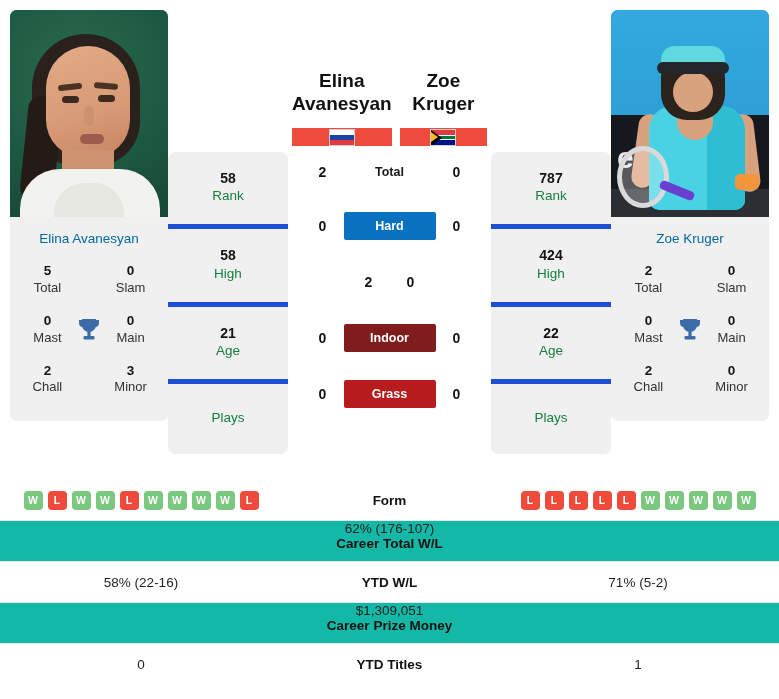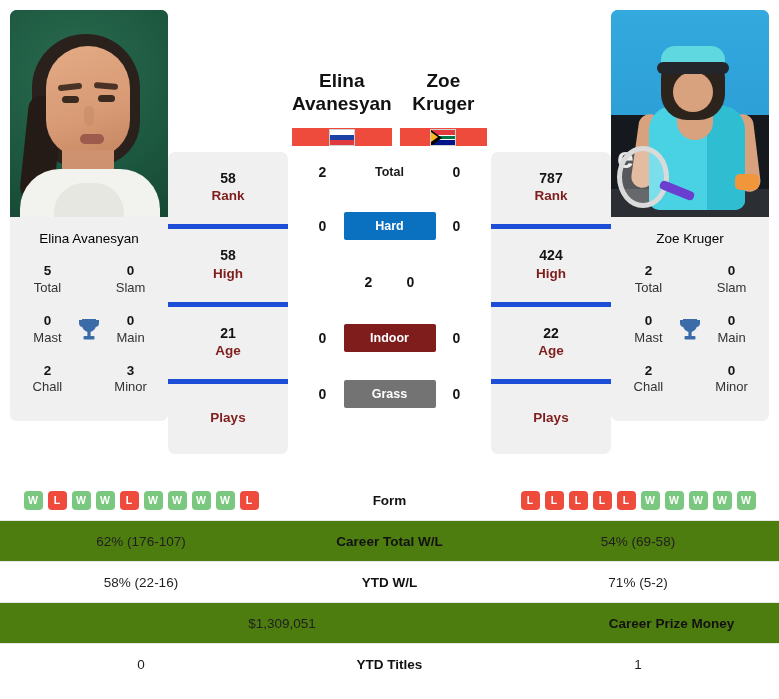--- a/index.html
+++ b/index.html
@@ -93,41 +93,41 @@
   .pr-arm-r { position:absolute; left:124px; top:104px; width:22px; height:78px;
       background:#d9a27f; border-radius:12px; transform: rotate(-7deg); }
   .pr-band { position:absolute; left:124px; top:164px; width:24px; height:16px;
       background:#f2963c; border-radius:5px; }
   .pr-racket { position:absolute; left:6px; top:136px; width:52px; height:62px;
       border:5px solid #dadada; border-radius:26px/31px; background:rgba(255,255,255,.28); }
   .pr-handle { position:absolute; left:48px; top:176px; width:36px; height:9px;
       background:#6a3fd0; border-radius:4px; transform: rotate(22deg); }
 
   .pcard-name {
-    text-align:center; font-size:13.5px; color:#000000;
+    text-align:center; font-size:13.5px; color:#0369a1;
     padding: 14px 4px 10px;
   }
   .pstats { padding: 0 10px 16px; }
   .prow { display:flex; align-items:center; justify-content:space-between; padding: 7px 0 9px; }
   .pcell { width: 58px; text-align:center; }
   .pcell .v { font-size:13.5px; font-weight:bold; color:#141414; line-height:1.25; }
   .pcell .l { font-size:13px; color:#333; line-height:1.3; }
   .trophy { width:30px; display:flex; justify-content:center; }
 
   
   .rank-card {
     background:#f0f0f0; border-radius:7px; overflow:hidden;
   }
   .rank-item {
     text-align:center; padding: 17px 0 19px;
     border-bottom: 5px solid #1d4ed8;
   }
   .rank-item:last-child { border-bottom: none; }
   .rank-item .v { font-size:14px; font-weight:bold; color:#141414; line-height:1.3; }
-  .rank-item .l { font-size:13.5px; color:#7f1d1d; line-height:1.35;font-weight:bold; }
+  .rank-item .l { font-size:13.5px; color:#15803d; line-height:1.35; }
   .rank-item.plays { padding: 25px 0 27px; }
   .rank-item.plays .l { font-size:13.5px; }
 
   
   .h2h { width:100%; }
   .h2h-row { display:flex; align-items:center; justify-content:center; height:56px; }
   .h2h-num {
     width:42px; text-align:center; font-size:14px; font-weight:bold; color:#141414;
   }
   .h2h-label {
@@ -145,21 +145,21 @@
   .name-block { text-align:center; padding: 18px 4px 0; }
   .name-block .nm { font-size:19px; font-weight:bold; color:#111; line-height:1.2; }
   .name-block .fl { margin-top:12px; }
 
   
   .table { width: 779px; }
   .trow {
     display:flex; align-items:center; height:41px;
     border-bottom: 1px solid #e6e6e6;
   }
-  .trow.alt { background:#4d7c0f; }
+  .trow.alt { background:#14b8a6;flex-direction:column; }
   .tside { flex:1 1 0; text-align:center; font-size:13.5px; color:#1f1f1f; }
   .tmid { width:215px; flex:0 0 215px; text-align:center; font-size:13.5px;
     font-weight:bold; color:#121212; }
   .forms { display:flex; gap:5px; justify-content:center; }
   .fbadge {
     width:19px; height:19px; border-radius:4px; color:#fff;
     font-size:10.5px; font-weight:bold;
     display:flex; align-items:center; justify-content:center;
   }
   .fw { background:#7ac77f; }
@@ -295,21 +295,21 @@
           <div class="h2h-num">2</div>
           <div class="h2h-num">0</div>
         </div>
         <div class="h2h-row">
           <div class="h2h-num">0</div>
           <div class="h2h-badge" style="background:#7f1d1d;">Indoor</div>
           <div class="h2h-num">0</div>
         </div>
         <div class="h2h-row">
           <div class="h2h-num">0</div>
-          <div class="h2h-badge" style="background:#737373;">Grass</div>
+          <div class="h2h-badge" style="background:#b91c1c;">Grass</div>
           <div class="h2h-num">0</div>
         </div>
       </div>
     </div>
 
     <div class="mid-stat-col">
       <div class="rank-card">
         <div class="rank-item">
           <div class="v">787</div>
           <div class="l">Rank</div>

